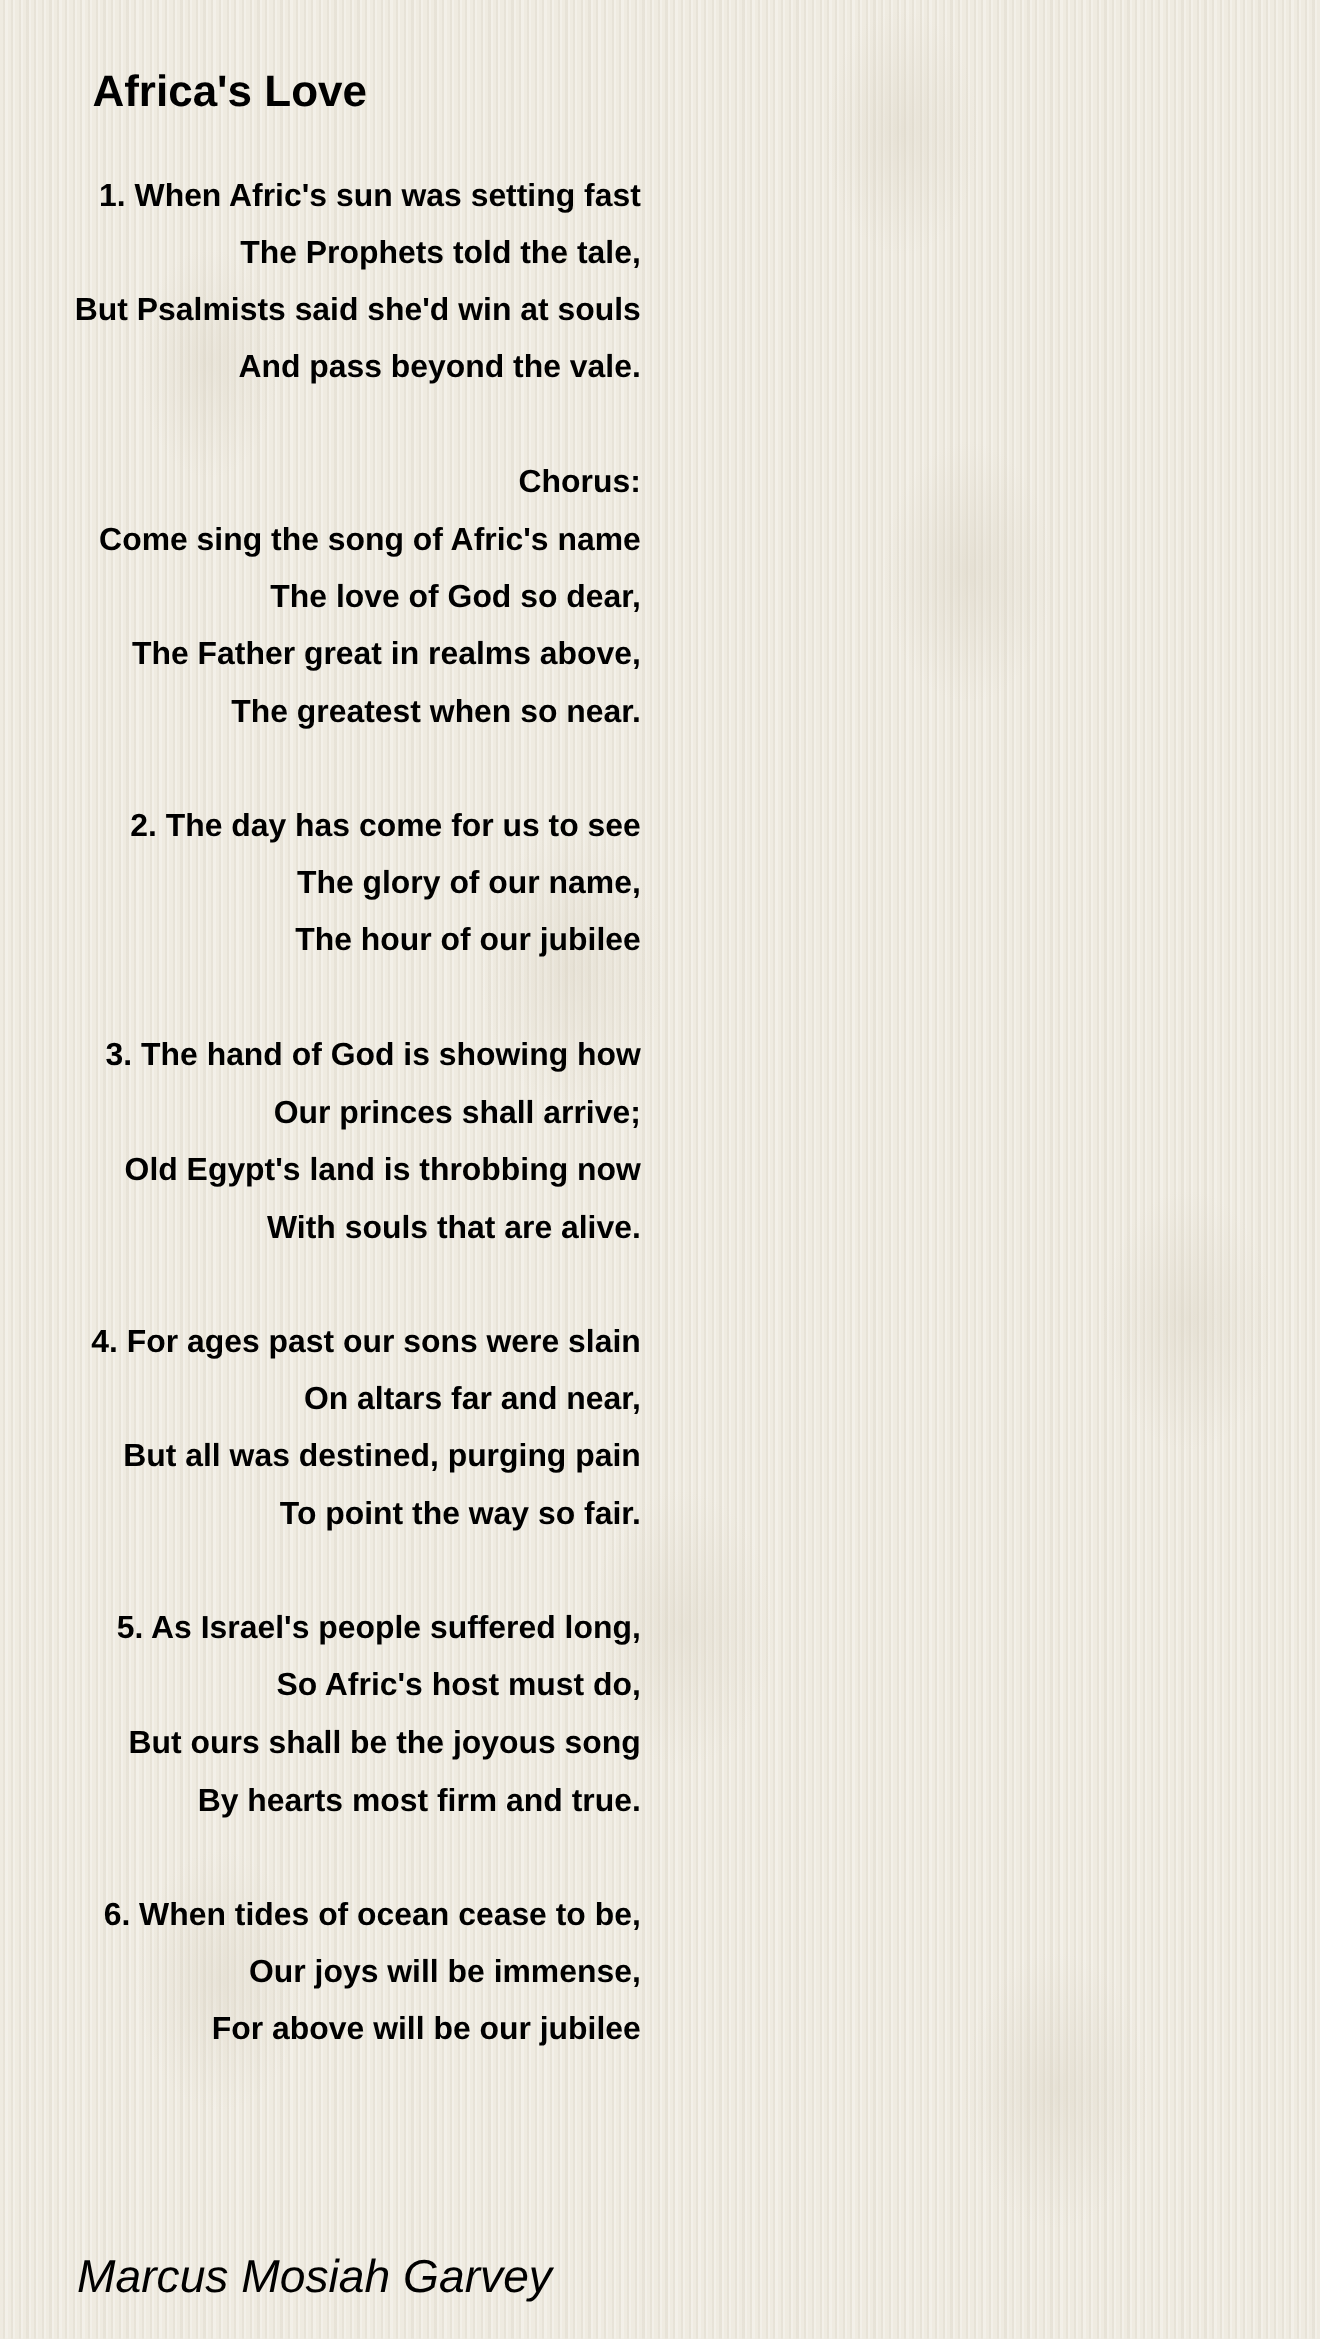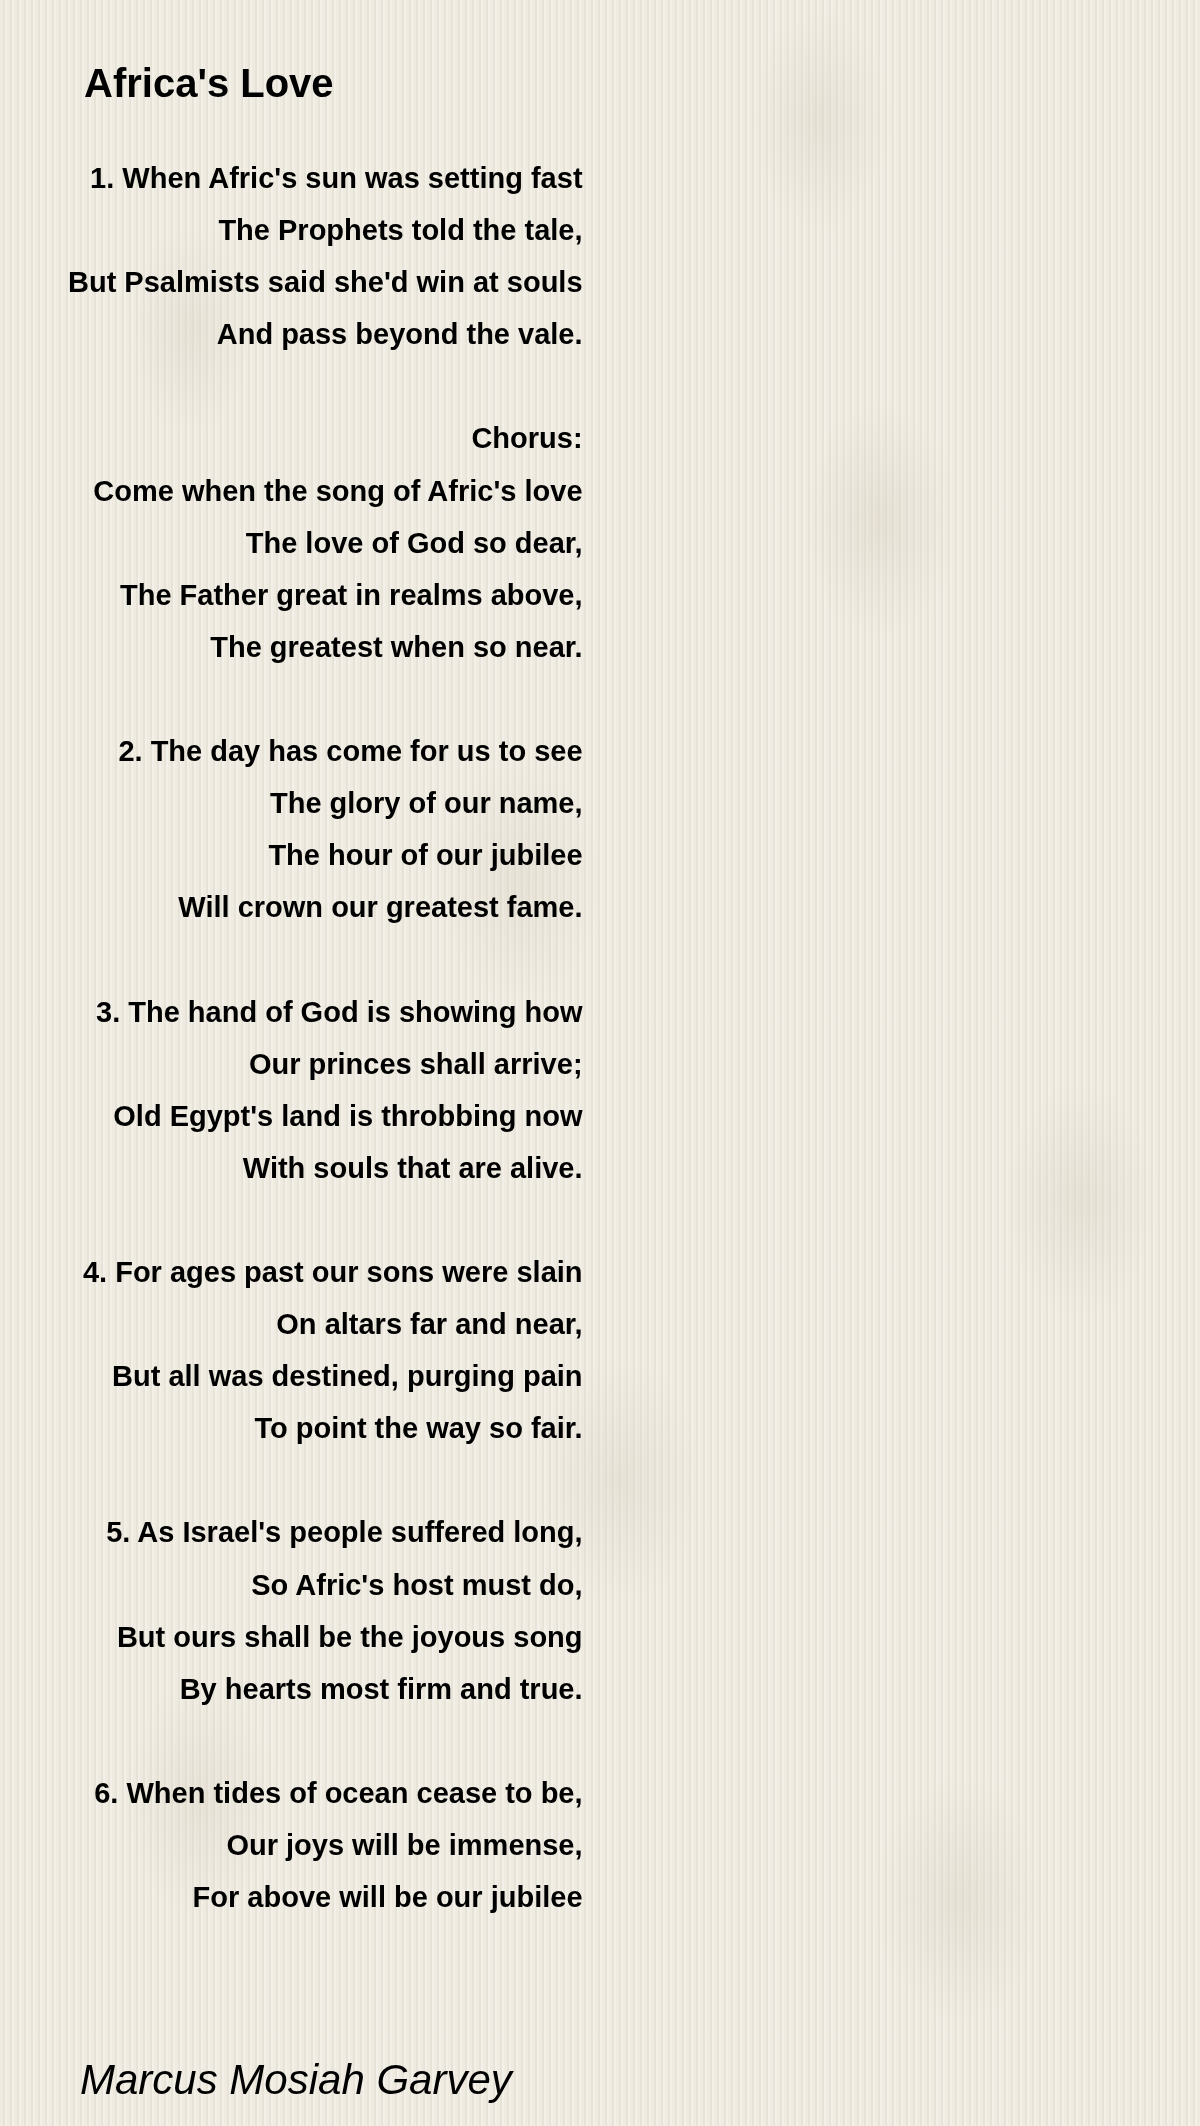--- a/index.html
+++ b/index.html
@@ -54,21 +54,21 @@
       display: block;
       height: 52.1px;
       white-space: nowrap;
     }
     .stanza { display: block; text-align: right; }
     .gap { display: block; height: 52.1px; }
     .author {
       position: absolute;
       left: 2px;
       top: 2040px;
-      margin: 10px;
+      margin: 0;
       font-family: "Liberation Sans", sans-serif;
       font-style: italic;
       font-weight: normal;
       font-size: 42px;
       line-height: 60px;
       white-space: nowrap;
     }
   </style>
 </head>
 <body>
@@ -80,32 +80,31 @@
     <div class="stanza">
       <span class="line">1. When Afric's sun was setting fast</span>
       <span class="line">The Prophets told the tale,</span>
       <span class="line">But Psalmists said she'd win at souls</span>
       <span class="line">And pass beyond the vale.</span>
     </div>
     <span class="gap"></span>
 
     <div class="stanza">
       <span class="line">Chorus:</span>
-      <span class="line">Come when the song of Afric's love</span>
+      <span class="line">Come sing the song of Afric's name</span>
       <span class="line">The love of God so dear,</span>
       <span class="line">The Father great in realms above,</span>
       <span class="line">The greatest when so near.</span>
     </div>
     <span class="gap"></span>
 
     <div class="stanza">
       <span class="line">2. The day has come for us to see</span>
       <span class="line">The glory of our name,</span>
       <span class="line">The hour of our jubilee</span>
-      <span class="line">Will crown our greatest fame.</span>
     </div>
     <span class="gap"></span>
 
     <div class="stanza">
       <span class="line">3. The hand of God is showing how</span>
       <span class="line">Our princes shall arrive;</span>
       <span class="line">Old Egypt's land is throbbing now</span>
       <span class="line">With souls that are alive.</span>
     </div>
     <span class="gap"></span>

